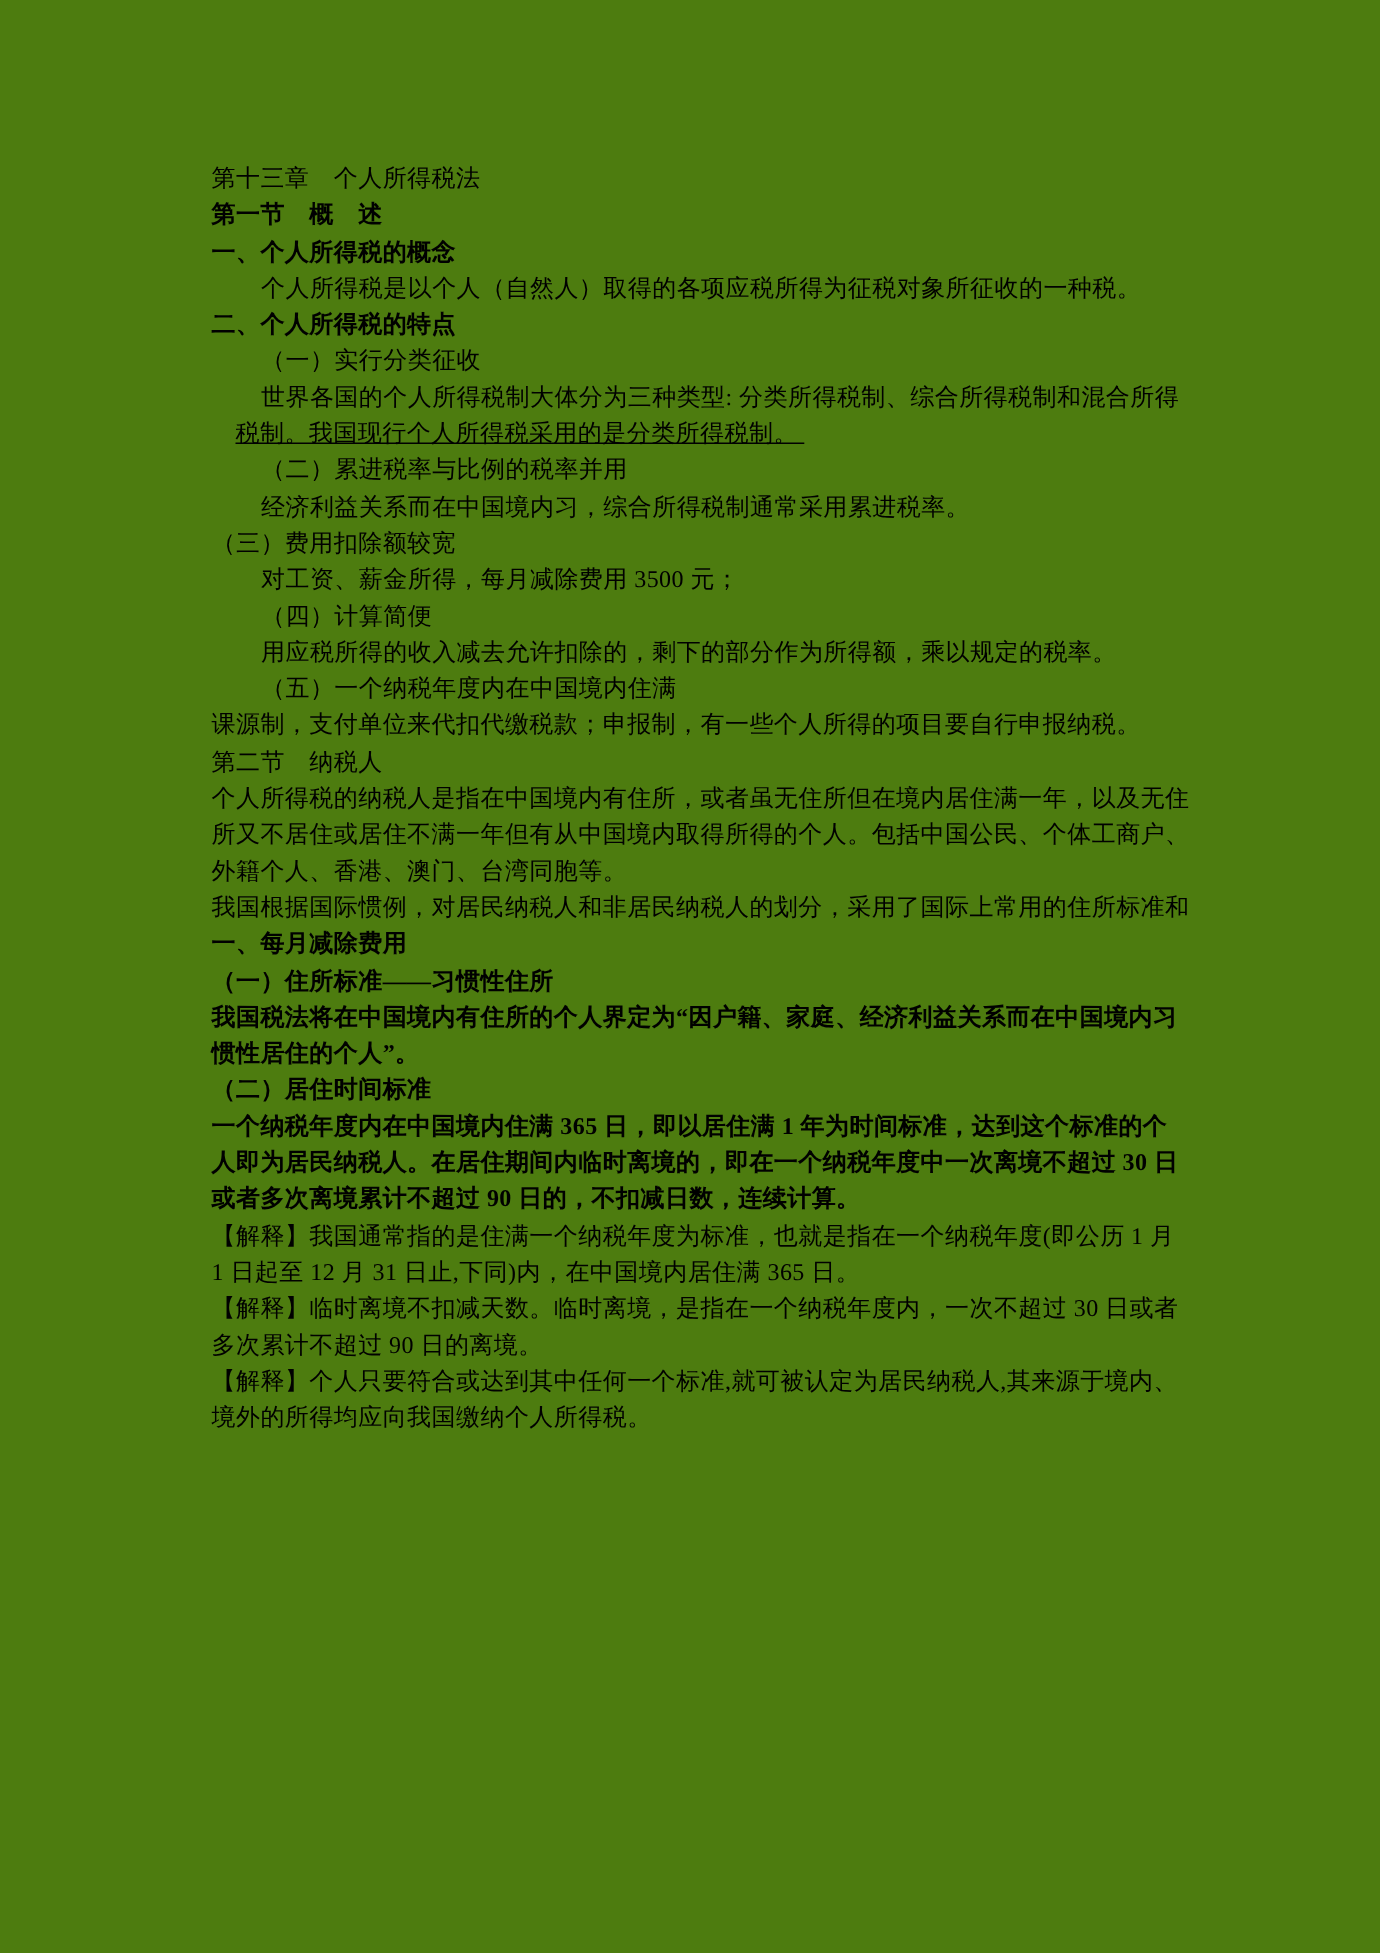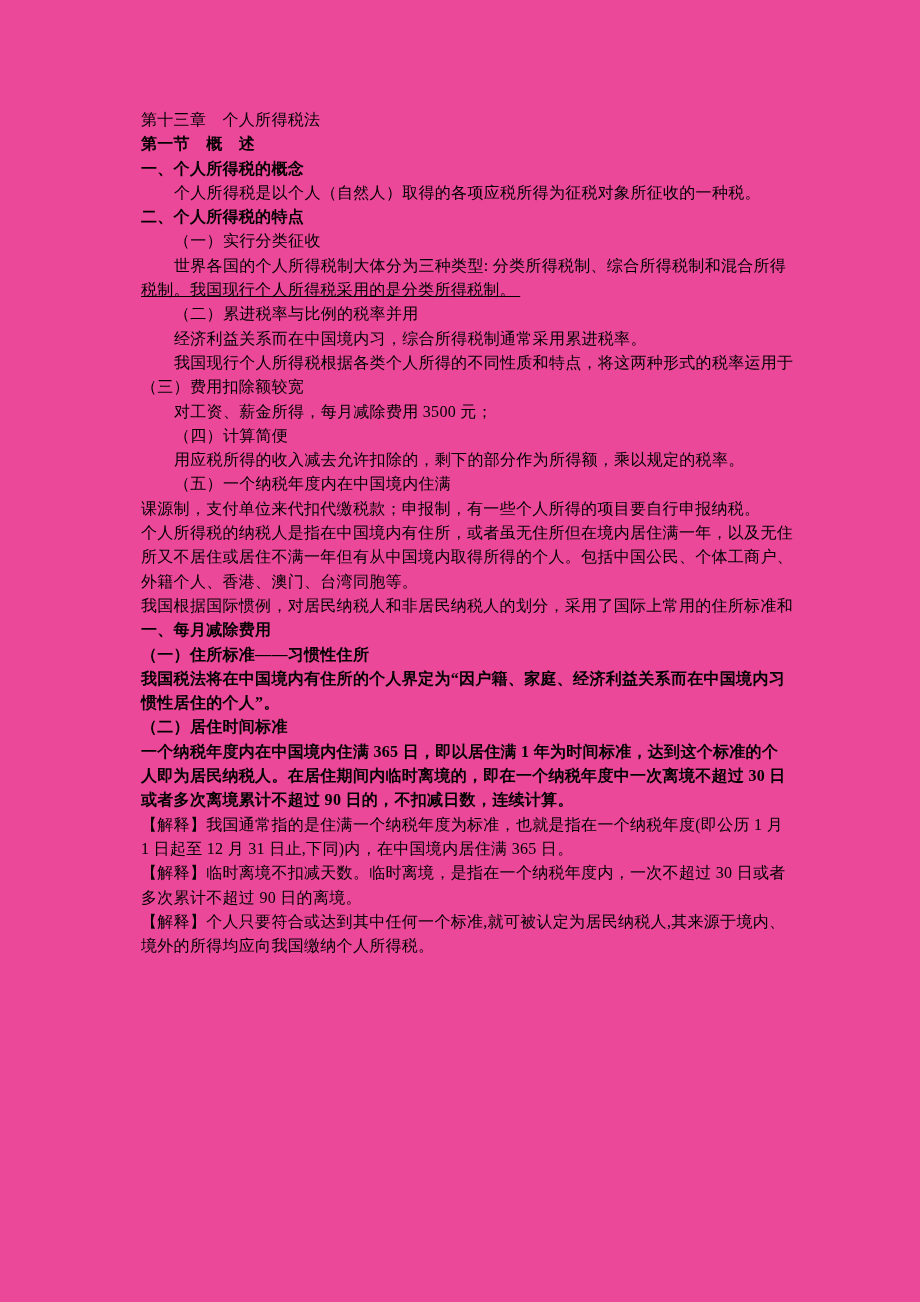--- a/index.html
+++ b/index.html
@@ -4,21 +4,21 @@
 <style>
   html, body {
     margin: 0;
     padding: 0;
     background: #ffffff;
   }
   .page {
     position: relative;
     width: 920px;
     height: 1302px;
-    background: #ec4899;
+    background: #4d7c0f;
     overflow: hidden;
     font-family: "Liberation Serif", "DejaVu Serif", serif;
     color: #000000;
   }
   .content {
     position: absolute;
     left: 141px;
     top: 108px;
     width: 668px;
   }
@@ -27,47 +27,48 @@
     line-height: 24.3px;
     height: 24.3px;
     white-space: pre;
     letter-spacing: 0.3px;
   }
   .line.bold {
     font-weight: bold;
   }
   .line.u {
     text-decoration: underline;
+    margin-left: 16px;
   }
   .line.indent-2 {
     padding-left: 33px;
   }
 </style>
 </head>
 <body>
 
 <div class="page">
   <div class="content">
       <div class="line">第十三章　个人所得税法</div>
       <div class="line bold">第一节　概　述</div>
       <div class="line bold">一、个人所得税的概念</div>
       <div class="line indent-2">个人所得税是以个人（自然人）取得的各项应税所得为征税对象所征收的一种税。</div>
       <div class="line bold">二、个人所得税的特点</div>
       <div class="line indent-2">（一）实行分类征收</div>
       <div class="line indent-2">世界各国的个人所得税制大体分为三种类型: 分类所得税制、综合所得税制和混合所得</div>
       <div class="line u">税制。我国现行个人所得税采用的是分类所得税制。 </div>
       <div class="line indent-2">（二）累进税率与比例的税率并用</div>
       <div class="line indent-2">经济利益关系而在中国境内习，综合所得税制通常采用累进税率。</div>
-      <div class="line indent-2">我国现行个人所得税根据各类个人所得的不同性质和特点，将这两种形式的税率运用于</div>
       <div class="line">（三）费用扣除额较宽</div>
       <div class="line indent-2">对工资、薪金所得，每月减除费用 3500 元；</div>
       <div class="line indent-2">（四）计算简便</div>
       <div class="line indent-2">用应税所得的收入减去允许扣除的，剩下的部分作为所得额，乘以规定的税率。</div>
       <div class="line indent-2">（五）一个纳税年度内在中国境内住满</div>
       <div class="line">课源制，支付单位来代扣代缴税款；申报制，有一些个人所得的项目要自行申报纳税。</div>
+      <div class="line">第二节　纳税人</div>
       <div class="line">个人所得税的纳税人是指在中国境内有住所，或者虽无住所但在境内居住满一年，以及无住</div>
       <div class="line">所又不居住或居住不满一年但有从中国境内取得所得的个人。包括中国公民、个体工商户、</div>
       <div class="line">外籍个人、香港、澳门、台湾同胞等。</div>
       <div class="line">我国根据国际惯例，对居民纳税人和非居民纳税人的划分，采用了国际上常用的住所标准和</div>
       <div class="line bold">一、每月减除费用</div>
       <div class="line bold">（一）住所标准——习惯性住所</div>
       <div class="line bold">我国税法将在中国境内有住所的个人界定为“因户籍、家庭、经济利益关系而在中国境内习</div>
       <div class="line bold">惯性居住的个人”。</div>
       <div class="line bold">（二）居住时间标准</div>
       <div class="line bold">一个纳税年度内在中国境内住满 365 日，即以居住满 1 年为时间标准，达到这个标准的个</div>

